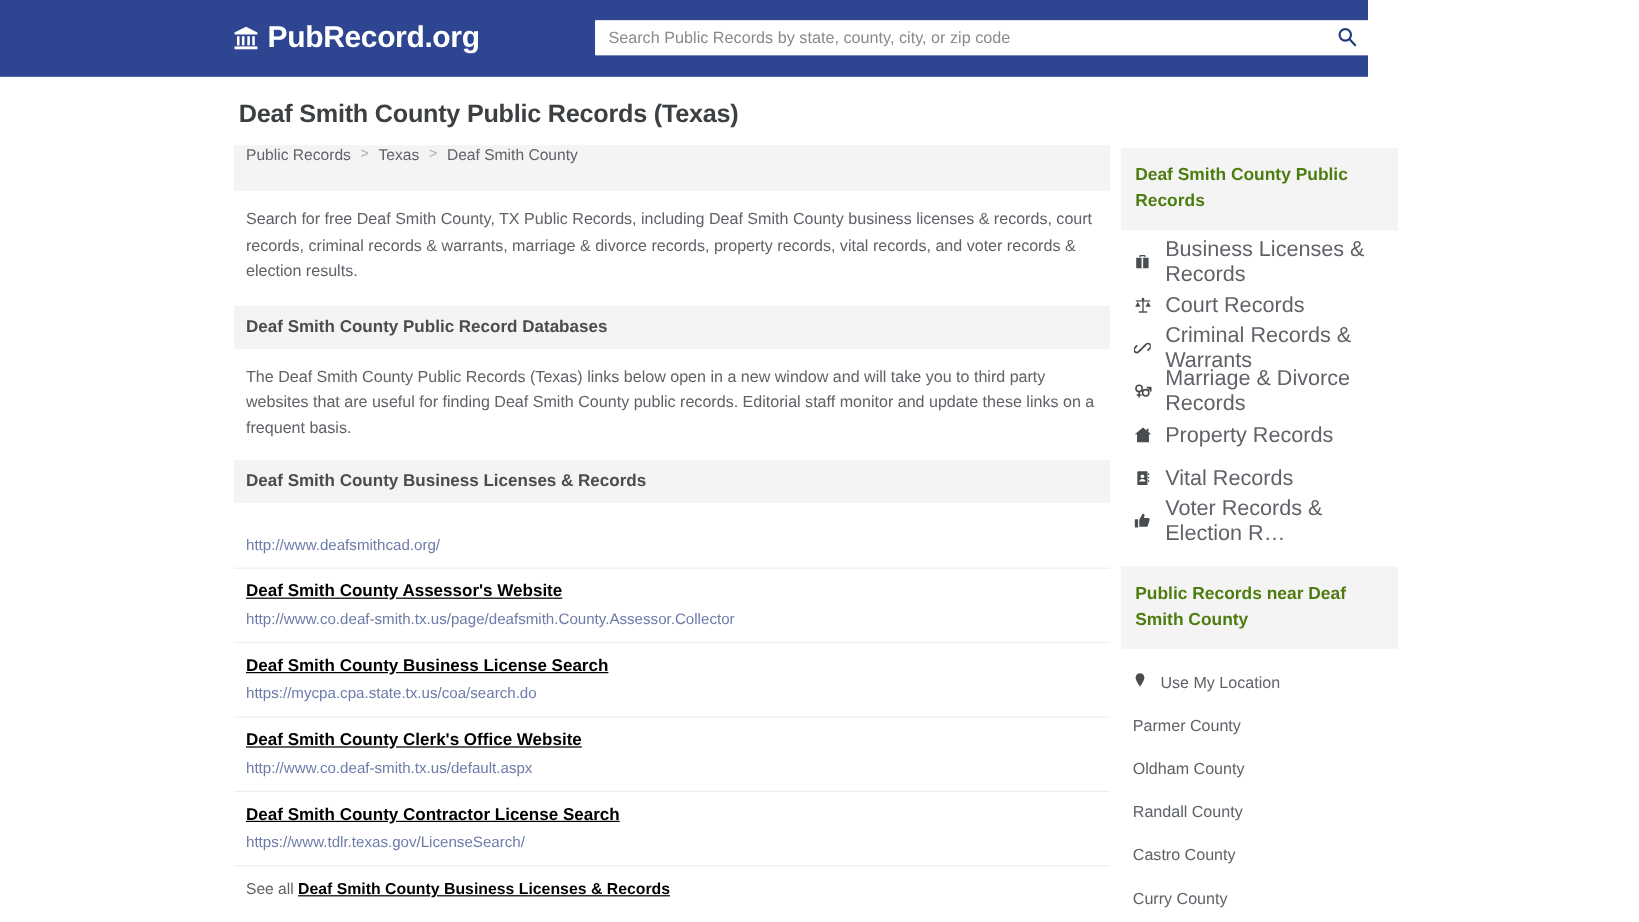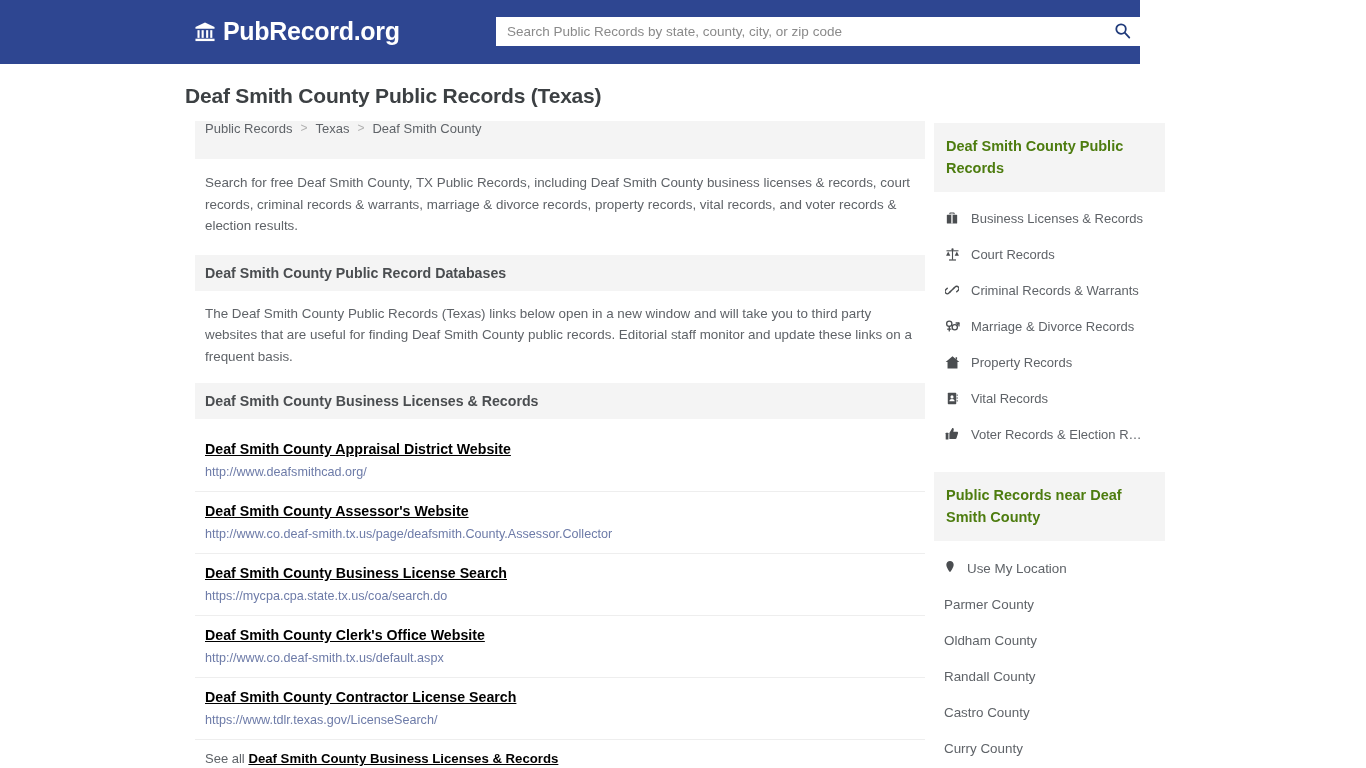--- a/index.html
+++ b/index.html
@@ -54,21 +54,21 @@
   .hamburger span {
     display: block; width: 24px; height: 4px; background: #ffffff; border-radius: 1px;
   }
 
   
   .page {
     position: relative; width: 1366px;
     padding-top: 20px;
   }
   .page-title {
-    position: absolute; left: 185px; top: 20px;
+    position: absolute; left: 199px; top: 20px;
     font-size: 21px; font-weight: bold; color: #3c4043;
     letter-spacing: -0.2px;
   }
 
   .content-col {
     position: absolute; left: 195px; top: 57px; width: 730px;
   }
   .side-col {
     position: absolute; left: 934px; top: 59px; width: 231px;
   }
@@ -127,21 +127,21 @@
   
   .side-box { width: 231px; }
   .side-head {
     background: #f4f4f4; padding: 12px 12px 13px 12px;
     font-size: 14.5px; font-weight: bold; color: #4d7c0f; line-height: 22px;
   }
   .side-list { padding-top: 8px; }
   .side-item {
     display: flex; align-items: center; gap: 11px;
     height: 36px; padding-left: 10px;
-    font-size: 13px; color: #5f6368;
+    font-size: 18px; color: #5f6368;
     cursor: pointer; text-decoration: none;
   }
   .side-item .ico {
     width: 16px; height: 16px; display: flex;
     align-items: center; justify-content: center; flex: 0 0 16px;
   }
   .near-list { padding-top: 9px; }
   .near-item {
     display: flex; align-items: center; gap: 11px;
     height: 36px; padding-left: 10px;
@@ -203,21 +203,20 @@
 
     <p class="para">Search for free Deaf Smith County, TX Public Records, including Deaf Smith County business licenses &amp; records, court records, criminal records &amp; warrants, marriage &amp; divorce records, property records, vital records, and voter records &amp; election results.</p>
 
     <div class="sec-bar">Deaf Smith County Public Record Databases</div>
     <p class="para second">The Deaf Smith County Public Records (Texas) links below open in a new window and will take you to third party websites that are useful for finding Deaf Smith County public records. Editorial staff monitor and update these links on a frequent basis.</p>
 
     <div class="sec-bar tight">Deaf Smith County Business Licenses &amp; Records</div>
 
     <div class="link-list">
       <div class="link-row">
-        <a class="link-title" href="#">Deaf Smith County Appraisal District Website</a>
         <div class="link-url">http://www.deafsmithcad.org/</div>
       </div>
       <div class="link-row">
         <a class="link-title" href="#">Deaf Smith County Assessor's Website</a>
         <div class="link-url">http://www.co.deaf-smith.tx.us/page/deafsmith.County.Assessor.Collector</div>
       </div>
       <div class="link-row">
         <a class="link-title" href="#">Deaf Smith County Business License Search</a>
         <div class="link-url">https://mycpa.cpa.state.tx.us/coa/search.do</div>
       </div>

